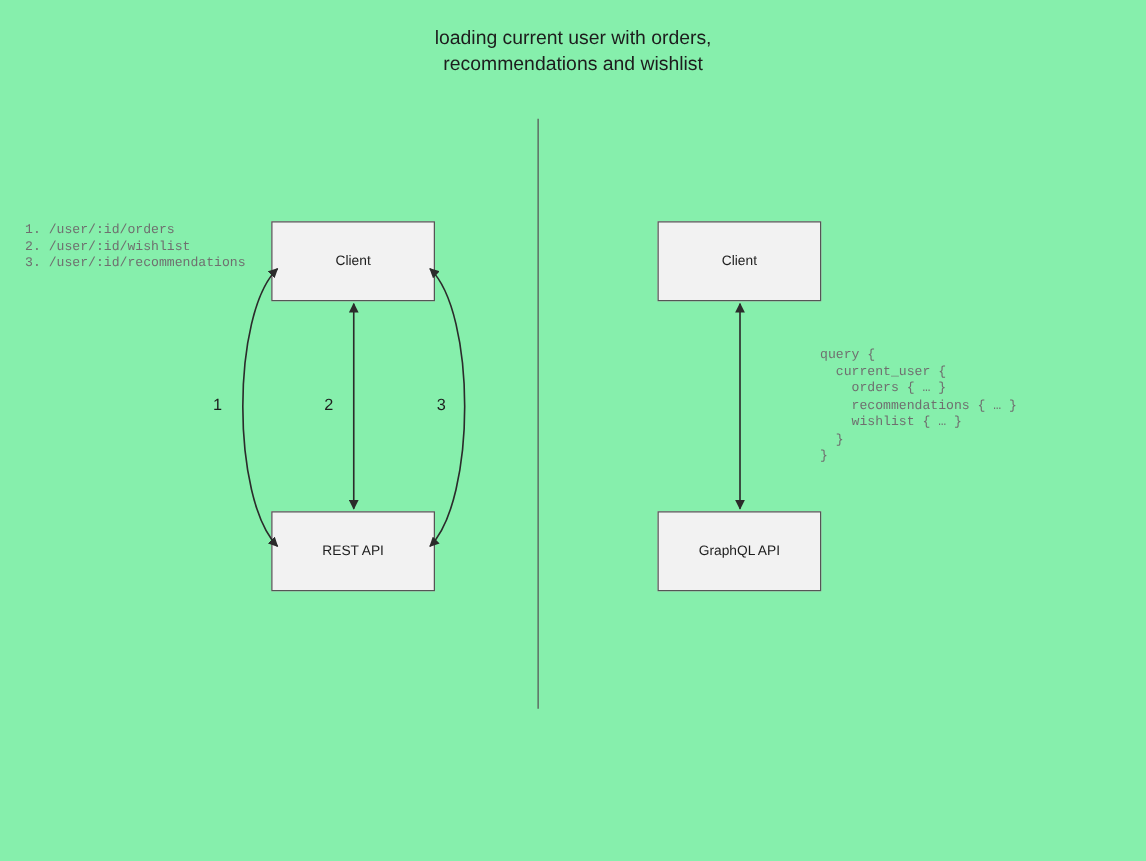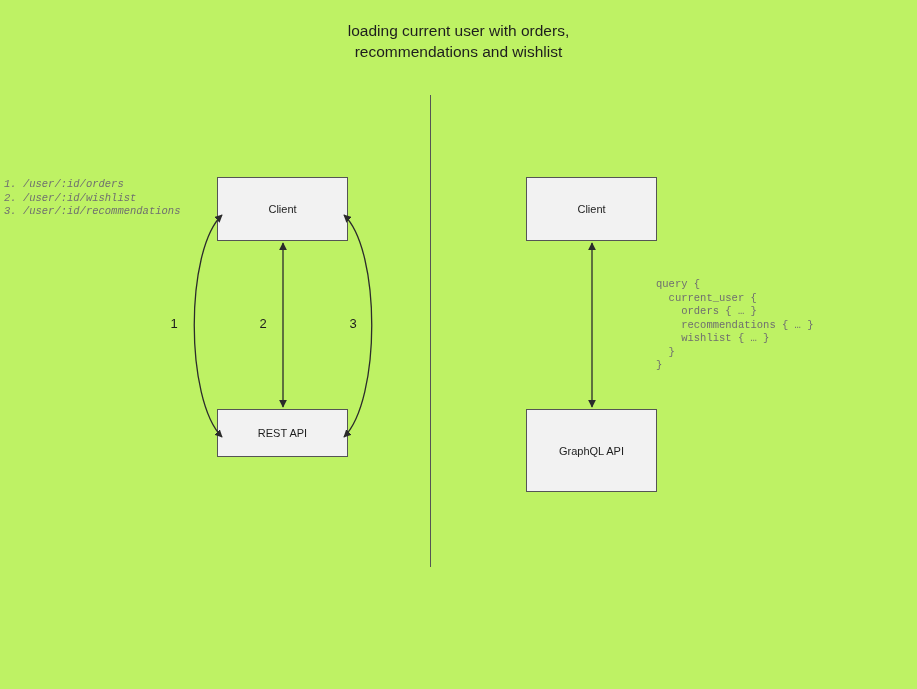--- a/index.html
+++ b/index.html
@@ -9,21 +9,21 @@
   }
   body {
     font-family: "Liberation Sans", sans-serif;
     color: #1a1a1a;
   }
   #canvas {
     position: relative;
     width: 917px;
     height: 689px;
     overflow: hidden;
-    background: #bef264;
+    background: #86efac;
   }
   .title {
     position: absolute;
     left: 0;
     top: 20px;
     width: 917px;
     text-align: center;
     font-size: 15.5px;
     line-height: 21px;
     color: #1d1d1d;
@@ -42,33 +42,33 @@
     box-sizing: border-box;
     background: #f2f2f2;
     border: 1px solid #555555;
     display: flex;
     align-items: center;
     justify-content: center;
     font-size: 11px;
     color: #1d1d1d;
   }
   #rest-client   { left: 217px; top: 177px; width: 131px; height: 64px; }
-  #rest-api      { left: 217px; top: 409px; width: 131px; height: 48px; }
+  #rest-api      { left: 217px; top: 409px; width: 131px; height: 64px; }
   #gql-client    { left: 526px; top: 177px; width: 131px; height: 64px; }
-  #gql-api       { left: 526px; top: 409px; width: 131px; height: 83px; }
+  #gql-api       { left: 526px; top: 409px; width: 131px; height: 64px; }
 
   .mono {
     position: absolute;
     font-family: "Liberation Mono", monospace;
     font-size: 10.5px;
     line-height: 13.5px;
     color: #6f6f6f;
     white-space: pre;
   }
-  #rest-endpoints { left: 4px; top: 178px; font-style: italic; }
+  #rest-endpoints { left: 20px; top: 178px; }
   #gql-query      { left: 656px; top: 278px; }
 
   .edge-label {
     position: absolute;
     font-size: 13px;
     color: #1d1d1d;
     text-align: center;
     width: 20px;
   }
   #label-1 { left: 164px; top: 316px; }

